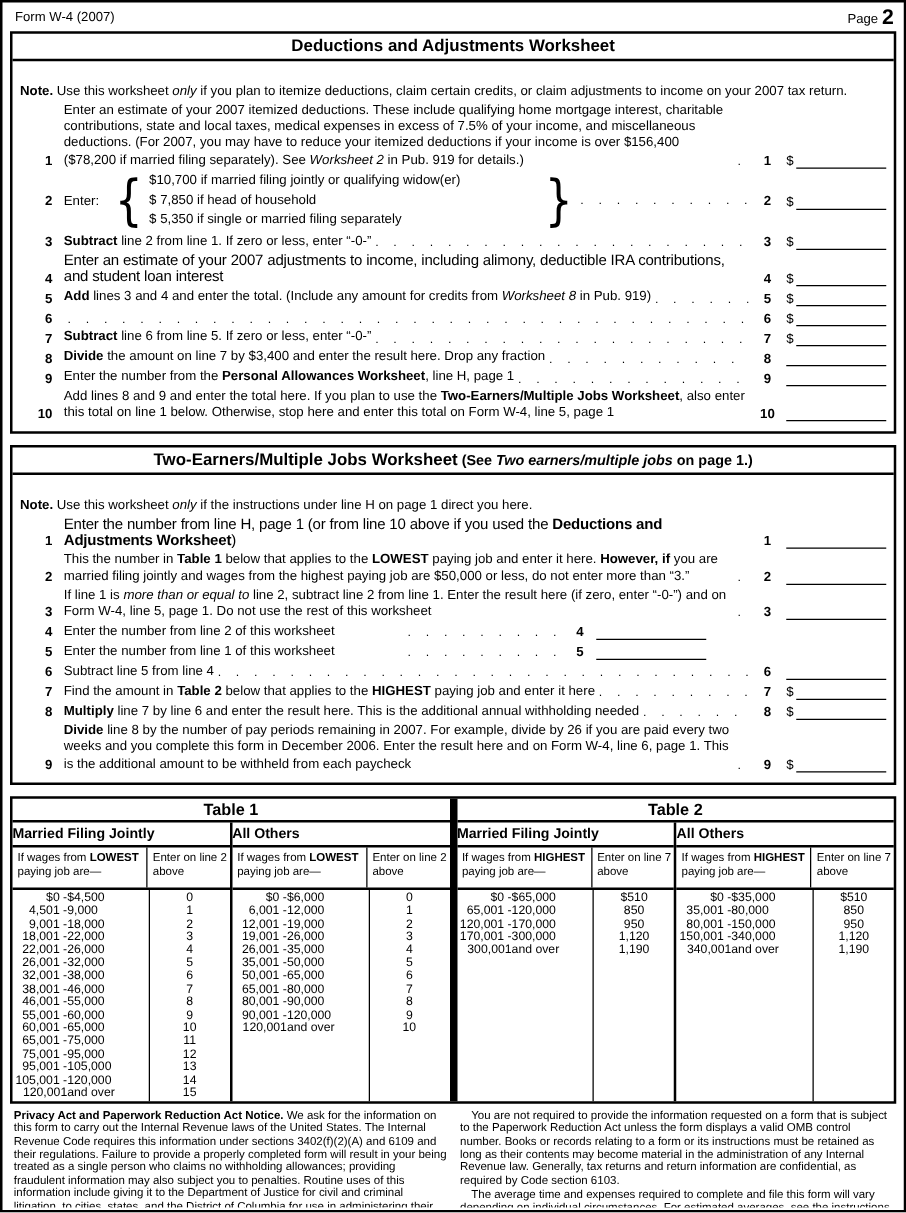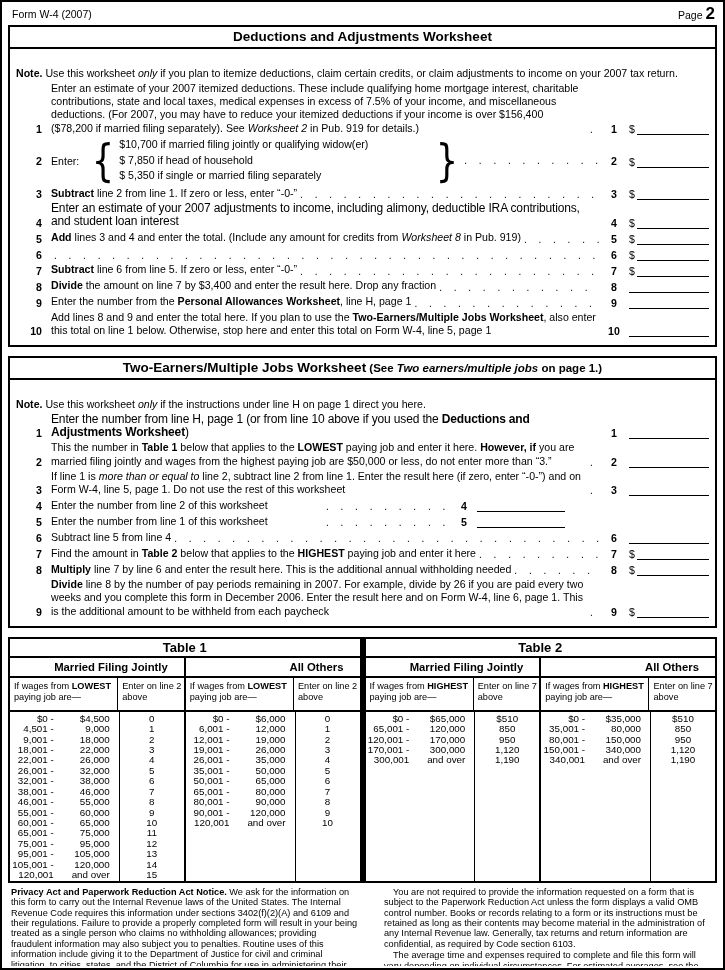--- a/index.html
+++ b/index.html
@@ -41,35 +41,35 @@
   .mid-rule{flex:none;width:88px;border-bottom:1.4px solid #000;height:13px}
   .mid-fill{flex:1}
 
   .tables{display:flex;border:2px solid #000;margin:0 1px;height:246px;flex:none;box-sizing:border-box}
   .tbl{flex:1;display:flex;flex-direction:column;min-width:0}
   .tbl-2{border-left:6px solid #000}
   .tbl-title{font-size:13px;font-weight:bold;text-align:center;border-bottom:2px solid #000;padding:1px 0;flex:none}
   .tbl-halves{display:flex;flex:1;min-height:0}
   .half{flex:1;display:flex;flex-direction:column;min-width:0}
   .half-l{border-right:2px solid #000}
-  .half-head{font-weight:bold;font-size:11.3px;text-align:right;padding:3px 16px;border-bottom:2px solid #000;flex:none}
+  .half-head{font-weight:bold;font-size:11.3px;text-align:left;padding:3px 0;border-bottom:2px solid #000;flex:none}
   .col-heads{display:flex;flex:none;border-bottom:2px solid #000;height:34px;box-sizing:border-box}
   .wage-head{flex:1.7;border-right:1.5px solid #000;padding:3px 2px 0 4px;font-size:9.2px;line-height:11px;min-width:0}
   .enter-head{flex:1;padding:3px 2px 0 4px;font-size:9.2px;line-height:11px;min-width:0}
   .half-data{display:flex;flex:1;min-height:0}
   .wage-cells{flex:1.7;border-right:1.5px solid #000;padding-top:2px;min-width:0}
   .enter-cells{flex:1;padding-top:2px;text-align:center;min-width:0}
   .wage-row{display:flex;line-height:10.4px;font-size:9.8px}
   .wage-row .lo{flex:1;text-align:right;white-space:nowrap}
-  .wage-row .hi{flex:none;width:56px;text-align:right;padding-right:9px;white-space:nowrap}
+  .wage-row .hi{flex:none;width:56px;text-align:left;padding-right:9px;white-space:nowrap}
   .val-row{line-height:10.4px;font-size:9.8px}
 
   .footer{flex:1;display:flex;gap:10px;padding:4px 3px 2px 4px;font-size:9.2px;line-height:10.4px;overflow:hidden}
   .fcol{flex:1;min-width:0}
-  .fcol p{margin:0 0 1px 16px;text-indent:9px}
+  .fcol p{margin:0 0 1px 0;text-indent:9px}
 </style>
 </head>
 <body>
 
 <div class="page">
 
   <div class="top-head">
     <span>Form W-4 (2007)</span>
     <span class="page-ind">
       <span>Page</span>

